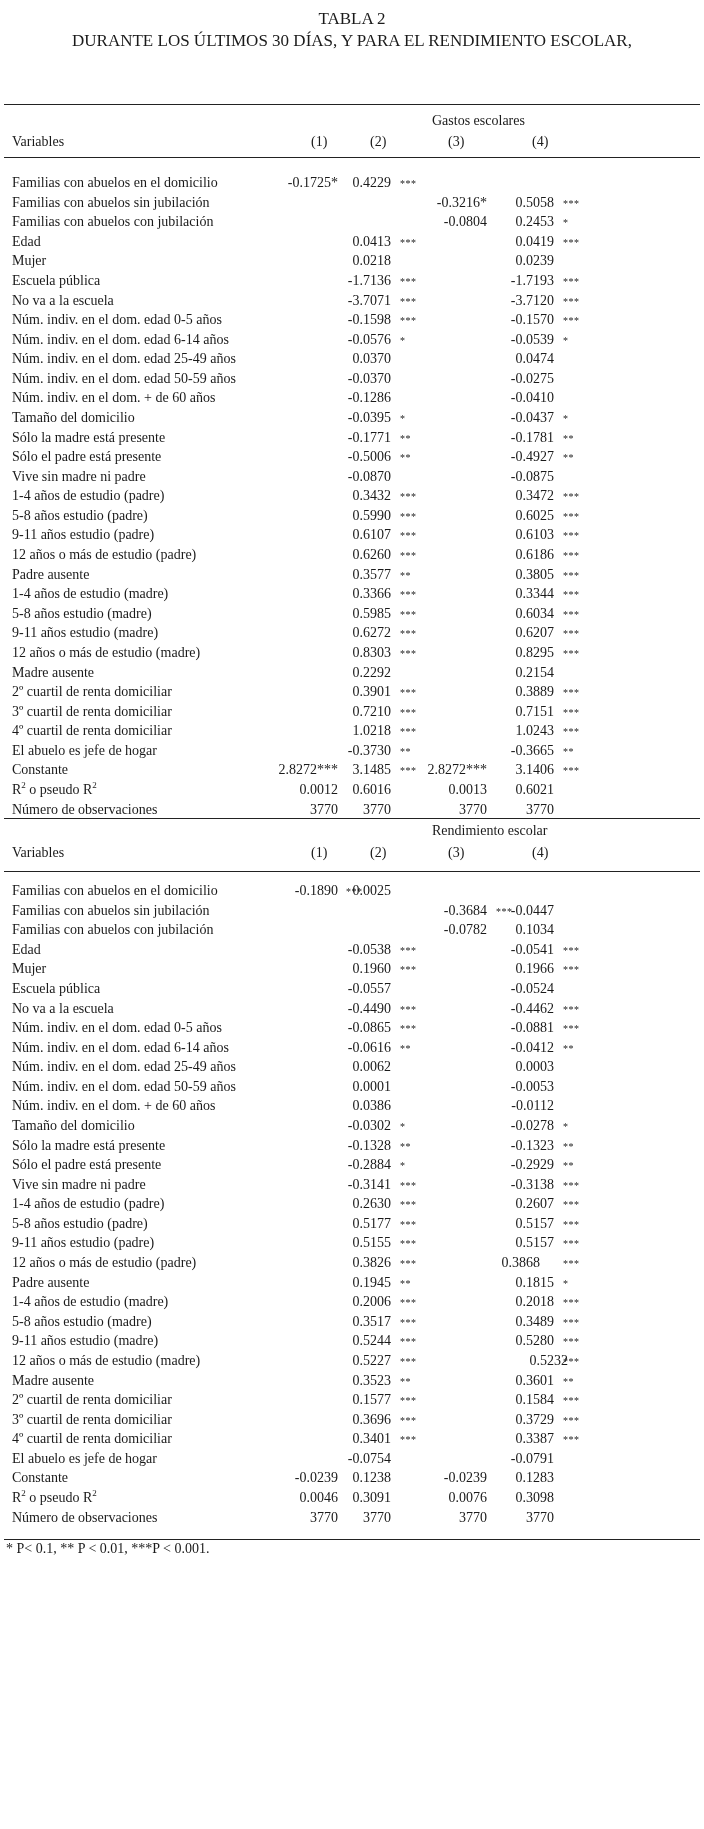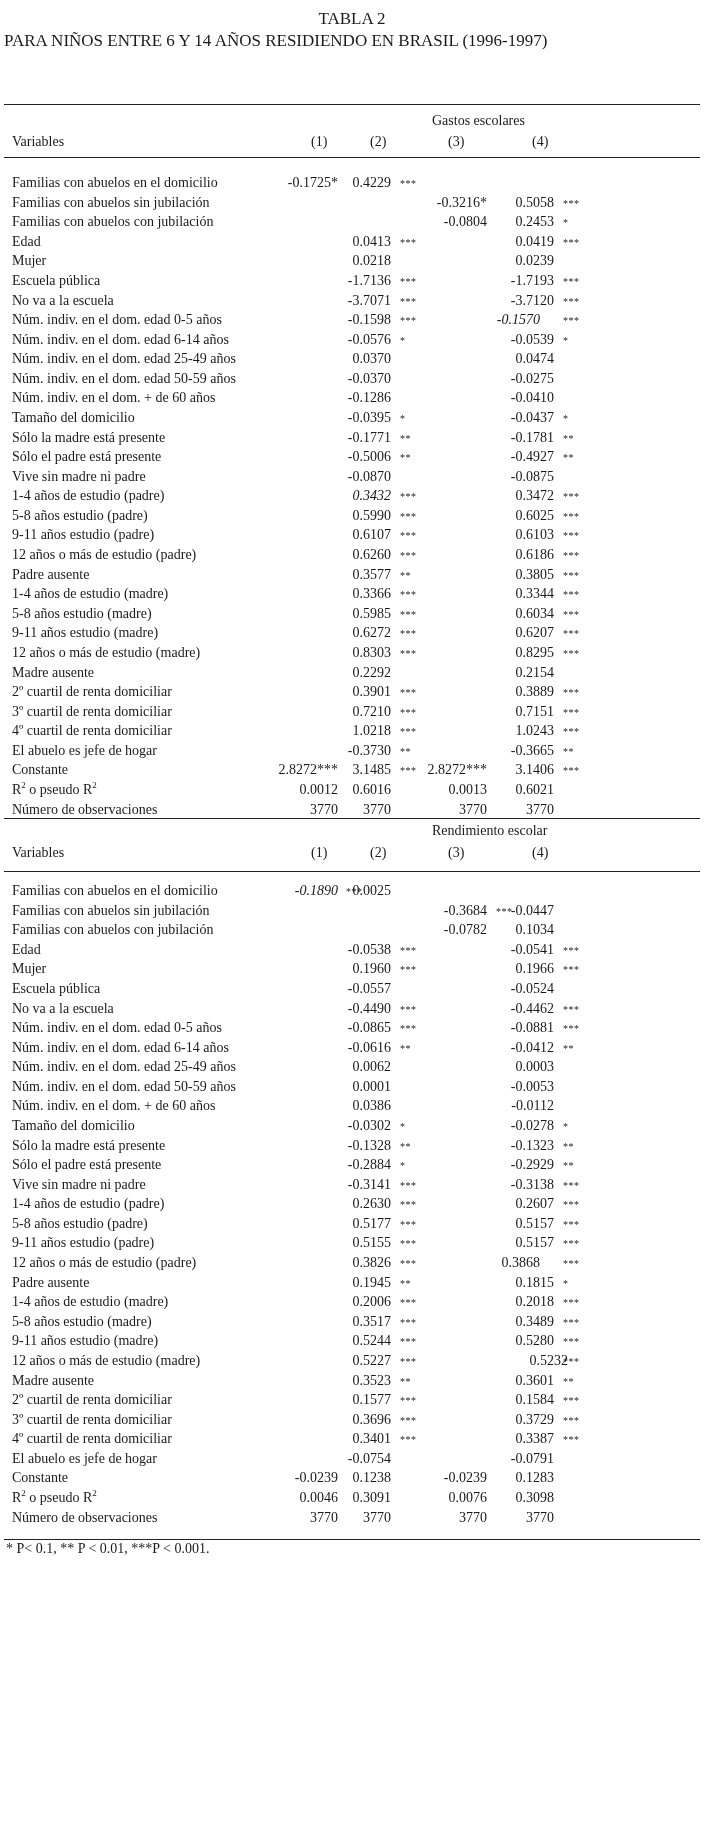--- a/index.html
+++ b/index.html
@@ -17,21 +17,21 @@
   .num { text-align:right; }
   .stars { font-size:10px; letter-spacing:0.5px; }
   .footnote { position:absolute; left:6px; font-size:14px; white-space:nowrap; }
   sup { font-size:9px; vertical-align:super; line-height:0; }
 </style>
 </head>
 <body>
 
 <div class="title" style="top:8px;">
   <span class="t-line">TABLA 2</span>
-  <span class="t-line" style="text-align:left;padding-left:4px;">PARA NIÑOS ENTRE 6 Y 14 AÑOS RESIDIENDO EN BRASIL (1996-1997)</span>
+  <span class="t-line">DURANTE LOS ÚLTIMOS 30 DÍAS, Y PARA EL RENDIMIENTO ESCOLAR,</span>
 </div>
 
 <div class="rule" style="top:104px;"></div>
 
 <div id="panels">
     <div class="panel-title" style="top: 113px;">
       <span>Gastos escolares</span>
     </div>
     <div class="hdr" style="top: 132px;">
       <span class="cell lbl">Variables</span>
@@ -119,21 +119,21 @@
       <span class="cell stars" style="left: 563px; top: 1px;">***</span>
     </div>
     <div class="row" style="top: 310.1px;">
       <span class="cell lbl">Núm. indiv. en el dom. edad 0-5 años</span>
       <span class="cell num" style="right: 366px;"></span>
       <span class="cell stars" style="left: 346px; top: 1px;"></span>
       <span class="cell num" style="right: 313px;">-0.1598</span>
       <span class="cell stars" style="left: 400px; top: 1px;">***</span>
       <span class="cell num" style="right: 217px;"></span>
       <span class="cell stars" style="left: 496px; top: 1px;"></span>
-      <span class="cell num" style="right: 164px; font-style: italic;">-0.1570</span>
+      <span class="cell num" style="right: 150px;">-0.1570</span>
       <span class="cell stars" style="left: 563px; top: 1px;">***</span>
     </div>
     <div class="row" style="top: 329.6px;">
       <span class="cell lbl">Núm. indiv. en el dom. edad 6-14 años</span>
       <span class="cell num" style="right: 366px;"></span>
       <span class="cell stars" style="left: 346px; top: 1px;"></span>
       <span class="cell num" style="right: 313px;">-0.0576</span>
       <span class="cell stars" style="left: 400px; top: 1px;">*</span>
       <span class="cell num" style="right: 217px;"></span>
       <span class="cell stars" style="left: 496px; top: 1px;"></span>
@@ -214,21 +214,21 @@
       <span class="cell stars" style="left: 400px; top: 1px;"></span>
       <span class="cell num" style="right: 217px;"></span>
       <span class="cell stars" style="left: 496px; top: 1px;"></span>
       <span class="cell num" style="right: 150px;">-0.0875</span>
       <span class="cell stars" style="left: 563px; top: 1px;"></span>
     </div>
     <div class="row" style="top: 486.3px;">
       <span class="cell lbl">1-4 años de estudio (padre)</span>
       <span class="cell num" style="right: 366px;"></span>
       <span class="cell stars" style="left: 346px; top: 1px;"></span>
-      <span class="cell num" style="right: 313px; font-style: italic;">0.3432</span>
+      <span class="cell num" style="right: 313px;">0.3432</span>
       <span class="cell stars" style="left: 400px; top: 1px;">***</span>
       <span class="cell num" style="right: 217px;"></span>
       <span class="cell stars" style="left: 496px; top: 1px;"></span>
       <span class="cell num" style="right: 150px;">0.3472</span>
       <span class="cell stars" style="left: 563px; top: 1px;">***</span>
     </div>
     <div class="row" style="top: 505.9px;">
       <span class="cell lbl">5-8 años estudio (padre)</span>
       <span class="cell num" style="right: 366px;"></span>
       <span class="cell stars" style="left: 346px; top: 1px;"></span>
@@ -411,21 +411,21 @@
     <div class="hdr" style="top: 843px;">
       <span class="cell lbl">Variables</span>
       <span class="cell" style="left: 311px;">(1)</span>
       <span class="cell" style="left: 370px;">(2)</span>
       <span class="cell" style="left: 448px;">(3)</span>
       <span class="cell" style="left: 532px;">(4)</span>
     </div>
     <div class="rule" style="top: 871px;"></div>
     <div class="row" style="top: 881px;">
       <span class="cell lbl">Familias con abuelos en el domicilio</span>
-      <span class="cell num" style="right: 366px; font-style: italic;">-0.1890</span>
+      <span class="cell num" style="right: 366px;">-0.1890</span>
       <span class="cell stars" style="left: 346px; top: 1px;">***</span>
       <span class="cell num" style="right: 313px;">0.0025</span>
       <span class="cell stars" style="left: 400px; top: 1px;"></span>
       <span class="cell num" style="right: 217px;"></span>
       <span class="cell stars" style="left: 496px; top: 1px;"></span>
       <span class="cell num" style="right: 150px;"></span>
       <span class="cell stars" style="left: 563px; top: 1px;"></span>
     </div>
     <div class="row" style="top: 900.6px;">
       <span class="cell lbl">Familias con abuelos sin jubilación</span>

